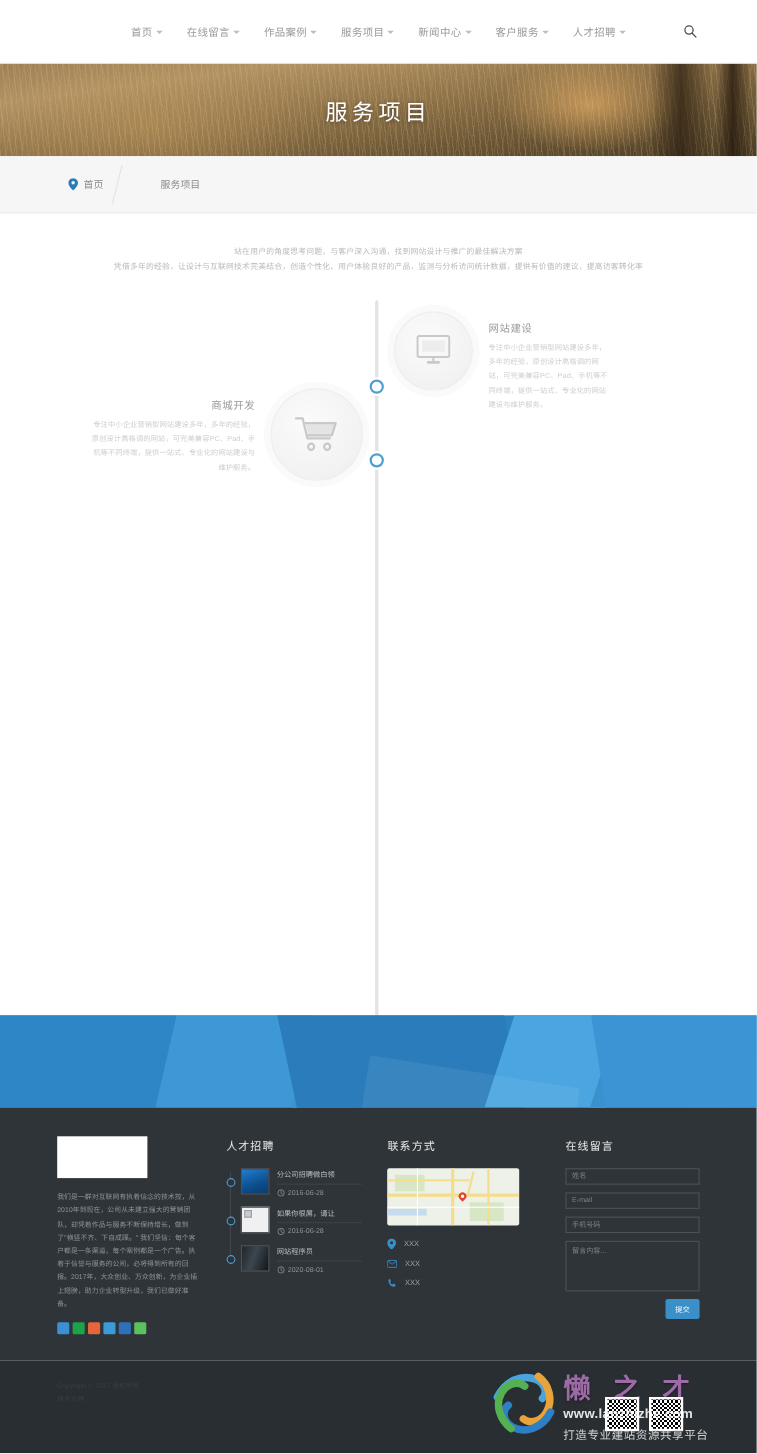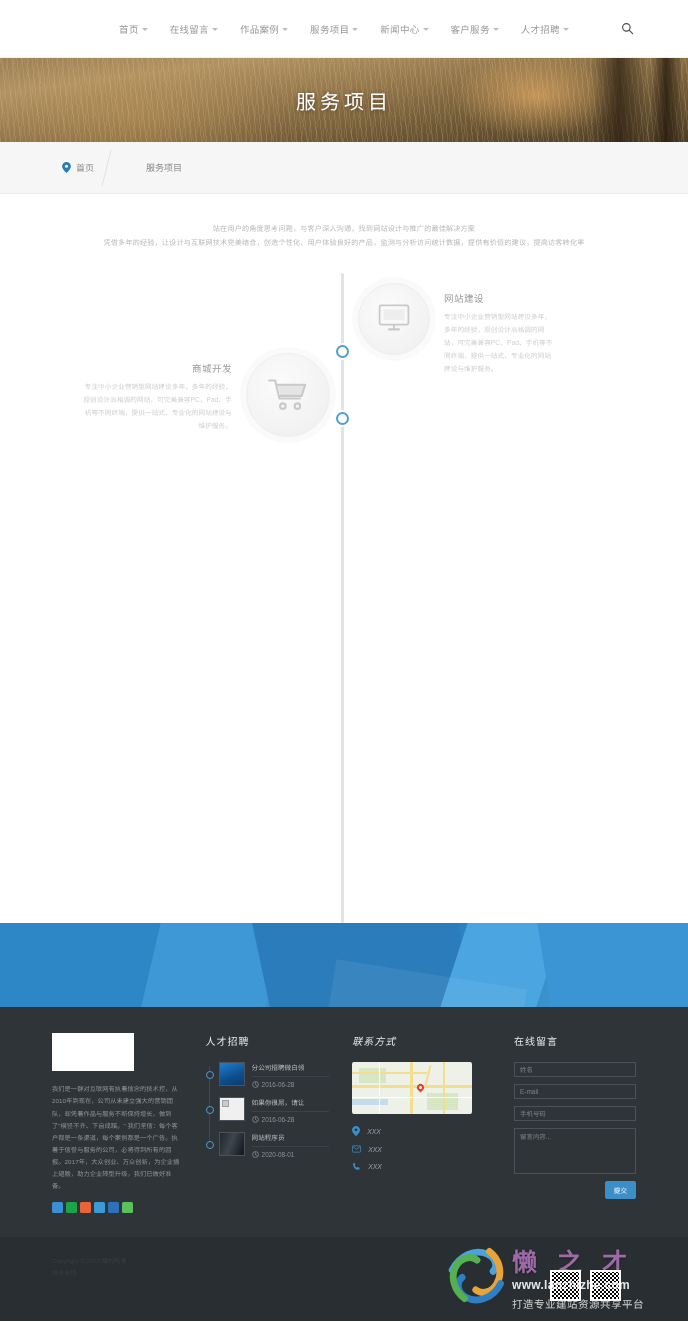--- a/index.html
+++ b/index.html
@@ -214,21 +214,21 @@
     padding: 26px 52px 0 52px;
     position: relative;
     min-height: 230px;
   }
   .foot-cols {
     display: flex;
     gap: 15px;
   }
   .col-about { width: 150px; }
   .col-jobs  { width: 142px; margin-left: 8px; }
-  .col-contact { width: 140px; margin-left: 8px; font-style: italic; }
+  .col-contact { width: 140px; margin-left: 8px; }
   .col-msg { width: 140px; margin-left: 25px; }
 
   .logo-box {
     width: 82px; height: 38px;
     background: #ffffff;
     margin-bottom: 12px;
   }
   .about-text {
     font-size: 6.2px;
     color: #8e9398;

